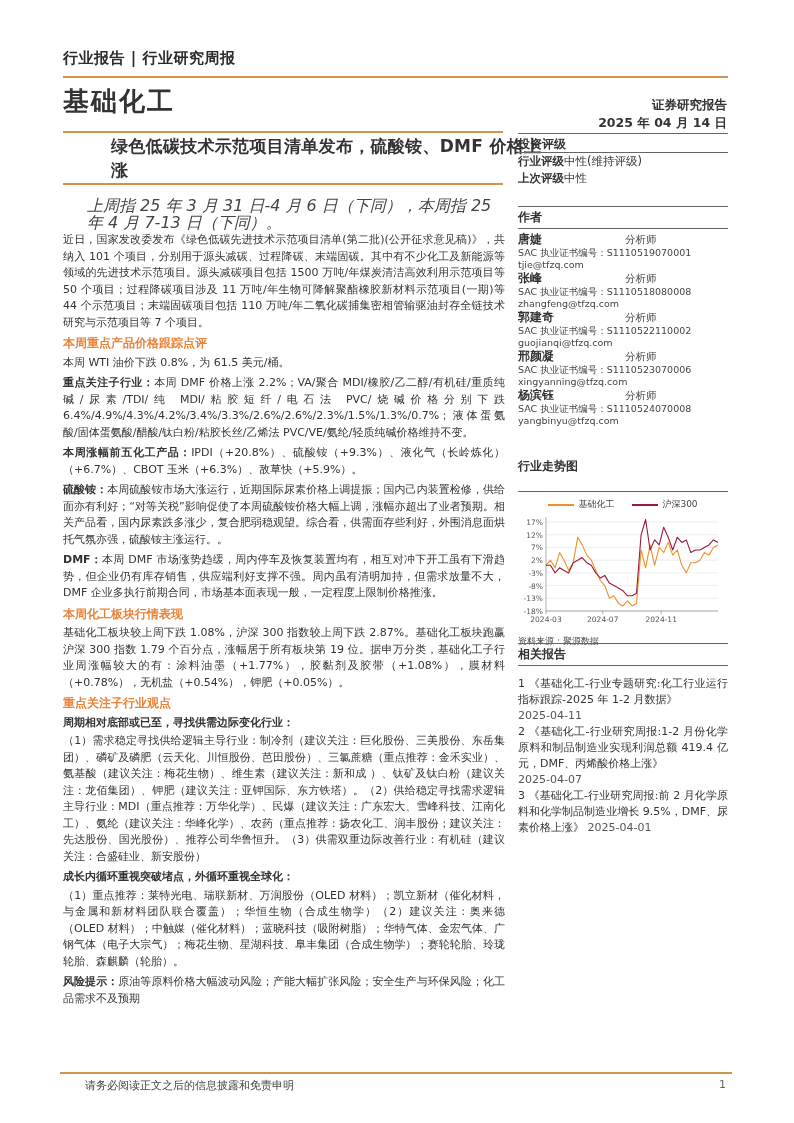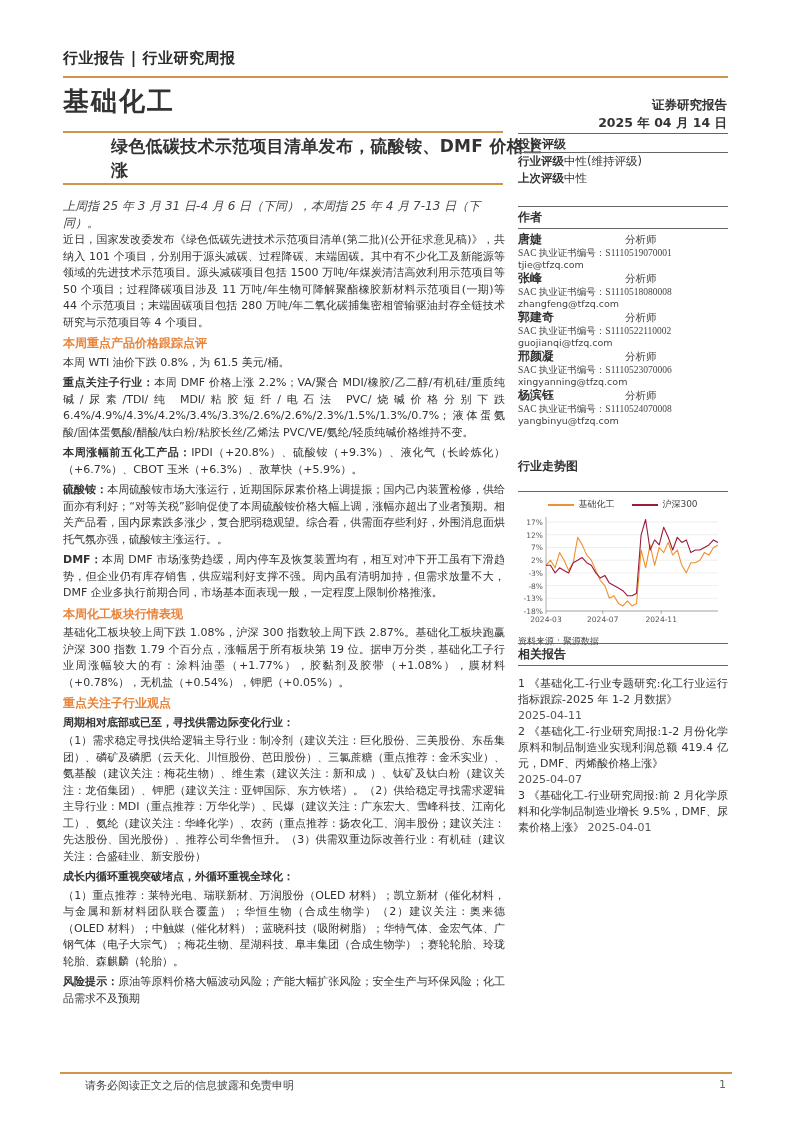--- a/index.html
+++ b/index.html
@@ -16,33 +16,33 @@
   .title-rule-bot { left: 63px; top: 183px; width: 440px; height: 2px; background: #d4934a; }
 
   .rating { left: 518px; top: 133px; width: 210px; }
   .rating .hdr { font-size: 12px; font-weight: bold; color: #333333; border-top: 1px solid #666; padding-top: 2px; height: 16px; }
   .rating .sep { border-top: 1px solid #666; margin-top: 0px; }
   .rating .row { display: flex; font-size: 11.5px; height: 17px; line-height: 17px; }
   .rating .row .k { font-weight: bold; color: #333333; }
   .rating .row .v { color: #333333; }
 
   .main { left: 63px; top: 198px; width: 442px; font-size: 11px; line-height: 16.5px; color: #333333; }
-  .note { font-style: italic; color: #444444; font-size: 12px; margin-bottom: 1px; }
+  .note { font-style: italic; color: #444444; font-size: 16px; margin-bottom: 1px; margin-left: 24px; }
   .sec { color: #e8833a; font-weight: bold; font-size: 12px; margin: 1px 0 3px; }
   .para { text-align: justify; margin-bottom: 4px; }
   .para b { color: #333333; }
   .subsec { font-weight: bold; font-size: 11px; margin-bottom: 2px; }
 
   .authors { left: 518px; top: 206px; width: 210px; }
   .authors .hdr { font-size: 12px; font-weight: bold; border-top: 1px solid #666; border-bottom: 1px solid #666; padding: 2px 0 2px; margin-bottom: 3px; }
   .author { margin-bottom: 0px; }
   .author .nm { display: flex; font-size: 12px; font-weight: bold; height: 15px; line-height: 15px; }
   .author .nm .name { width: 107px; }
   .author .nm .role { font-weight: normal; font-size: 10.5px; color: #444; }
-  .author .sac { font-size: 9.5px; color: #444; height: 12px; line-height: 12px; font-family: Liberation Serif, serif; }
+  .author .sac { font-size: 9.5px; color: #444; height: 12px; line-height: 12px; }
   .author .mail { font-size: 9.5px; color: #444; height: 12px; line-height: 12px; }
 
   .chart-box { left: 518px; top: 458px; width: 210px; }
   .chart-box .hdr { font-size: 12px; font-weight: bold; border-bottom: 1px solid #666; padding-bottom: 16px; }
   .legend { display: flex; justify-content: center; gap: 18px; font-size: 9px; margin-top: 6px; color: #444; }
   .legend .item { display: flex; align-items: center; gap: 4px; }
   .legend .sw { width: 26px; height: 2px; display: inline-block; }
   .source { font-size: 9px; color: #444; margin-top: 2px; }
 
   .related { left: 518px; top: 643px; width: 210px; }
@@ -75,21 +75,21 @@
   </div>
   <div class="row">
     <span class="k">上次评级</span>
     <span class="v">中性</span>
   </div>
 </div>
 
 <div class="abs main">
   <div class="note">上周指 25 年 3 月 31 日-4 月 6 日（下同），本周指 25 年 4 月 7-13 日（下同）。</div>
 
-  <div class="para">近日，国家发改委发布《绿色低碳先进技术示范项目清单(第二批)(公开征求意见稿)》，共纳入 101 个项目，分别用于源头减碳、过程降碳、末端固碳。其中有不少化工及新能源等领域的先进技术示范项目。源头减碳项目包括 1500 万吨/年煤炭清洁高效利用示范项目等 50 个项目；过程降碳项目涉及 11 万吨/年生物可降解聚酯橡胶新材料示范项目(一期)等 44 个示范项目；末端固碳项目包括 280 万吨/年二氧化碳捕集密相管输驱油封存全链技术研究与示范项目等 4 个项目。</div>
+  <div class="para">近日，国家发改委发布《绿色低碳先进技术示范项目清单(第二批)(公开征求意见稿)》，共纳入 101 个项目，分别用于源头减碳、过程降碳、末端固碳。其中有不少化工及新能源等领域的先进技术示范项目。源头减碳项目包括 1500 万吨/年煤炭清洁高效利用示范项目等 50 个项目；过程降碳项目涉及 11 万吨/年生物可降解聚酯橡胶新材料示范项目(一期)等 44 个示范项目；末端固碳项目包括 110 万吨/年二氧化碳捕集密相管输驱油封存全链技术研究与示范项目等 7 个项目。</div>
 
   <div class="sec">本周重点产品价格跟踪点评</div>
   <div class="para">本周 WTI 油价下跌 0.8%，为 61.5 美元/桶。</div>
   <div class="para"><b>重点关注子行业：</b><span>本周 DMF 价格上涨 2.2%；VA/聚合 MDI/橡胶/乙二醇/有机硅/重质纯碱/尿素/TDI/纯 MDI/粘胶短纤/电石法 PVC/烧碱价格分别下跌 6.4%/4.9%/4.3%/4.2%/3.4%/3.3%/2.6%/2.6%/2.3%/1.5%/1.3%/0.7%；液体蛋氨酸/固体蛋氨酸/醋酸/钛白粉/粘胶长丝/乙烯法 PVC/VE/氨纶/轻质纯碱价格维持不变。</span></div>
   <div class="para"><b>本周涨幅前五化工产品：</b><span>IPDI（+20.8%）、硫酸铵（+9.3%）、液化气（长岭炼化）（+6.7%）、CBOT 玉米（+6.3%）、敌草快（+5.9%）。</span></div>
   <div class="para"><b>硫酸铵：</b><span>本周硫酸铵市场大涨运行，近期国际尿素价格上调提振；国内己内装置检修，供给面亦有利好；“对等关税”影响促使了本周硫酸铵价格大幅上调，涨幅亦超出了业者预期。相关产品看，国内尿素跌多涨少，复合肥弱稳观望。综合看，供需面存些利好，外围消息面烘托气氛亦强，硫酸铵主涨运行。。</span></div>
   <div class="para"><b>DMF：</b><span>本周 DMF 市场涨势趋缓，周内停车及恢复装置均有，相互对冲下开工虽有下滑趋势，但企业仍有库存销售，供应端利好支撑不强。周内虽有清明加持，但需求放量不大，DMF 企业多执行前期合同，市场基本面表现一般，一定程度上限制价格推涨。</span></div>
 
   <div class="sec">本周化工板块行情表现</div>
   <div class="para">基础化工板块较上周下跌 1.08%，沪深 300 指数较上周下跌 2.87%。基础化工板块跑赢沪深 300 指数 1.79 个百分点，涨幅居于所有板块第 19 位。据申万分类，基础化工子行业周涨幅较大的有：涂料油墨（+1.77%），胶黏剂及胶带（+1.08%），膜材料（+0.78%），无机盐（+0.54%），钾肥（+0.05%）。</div>

